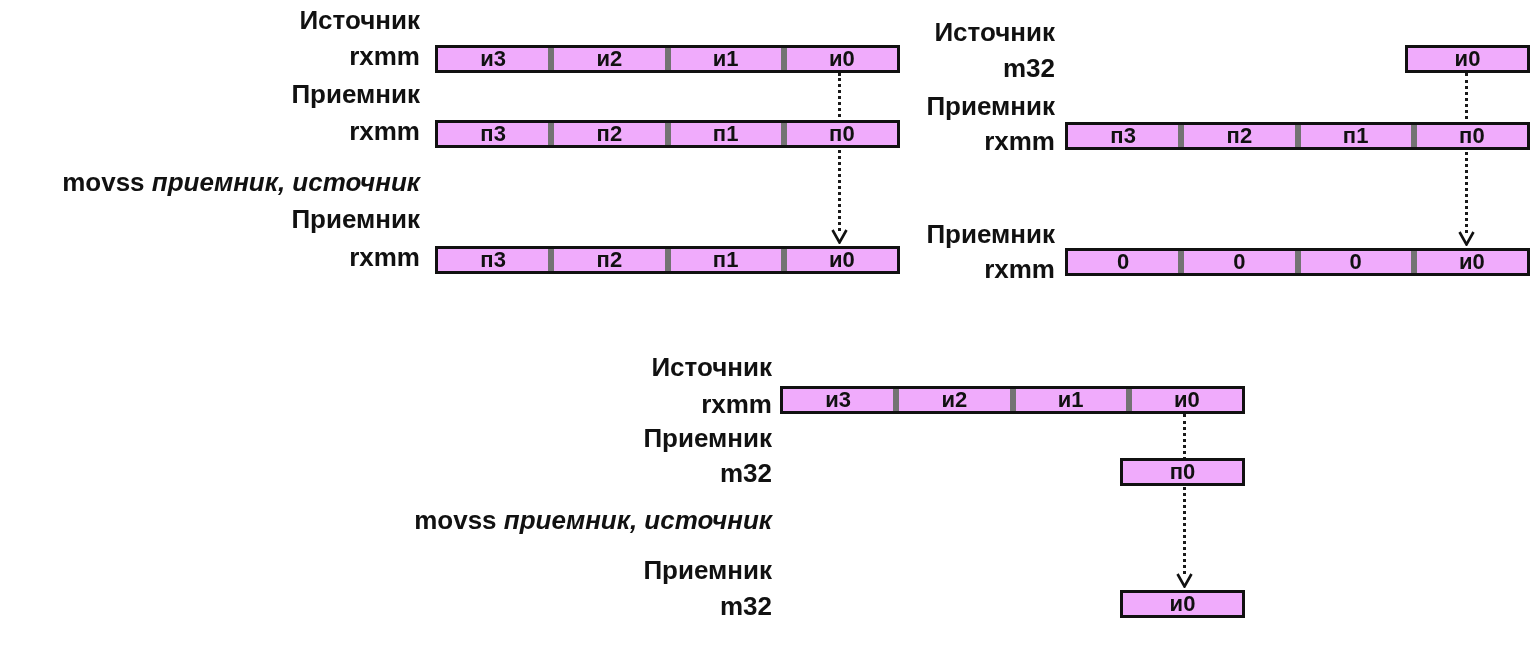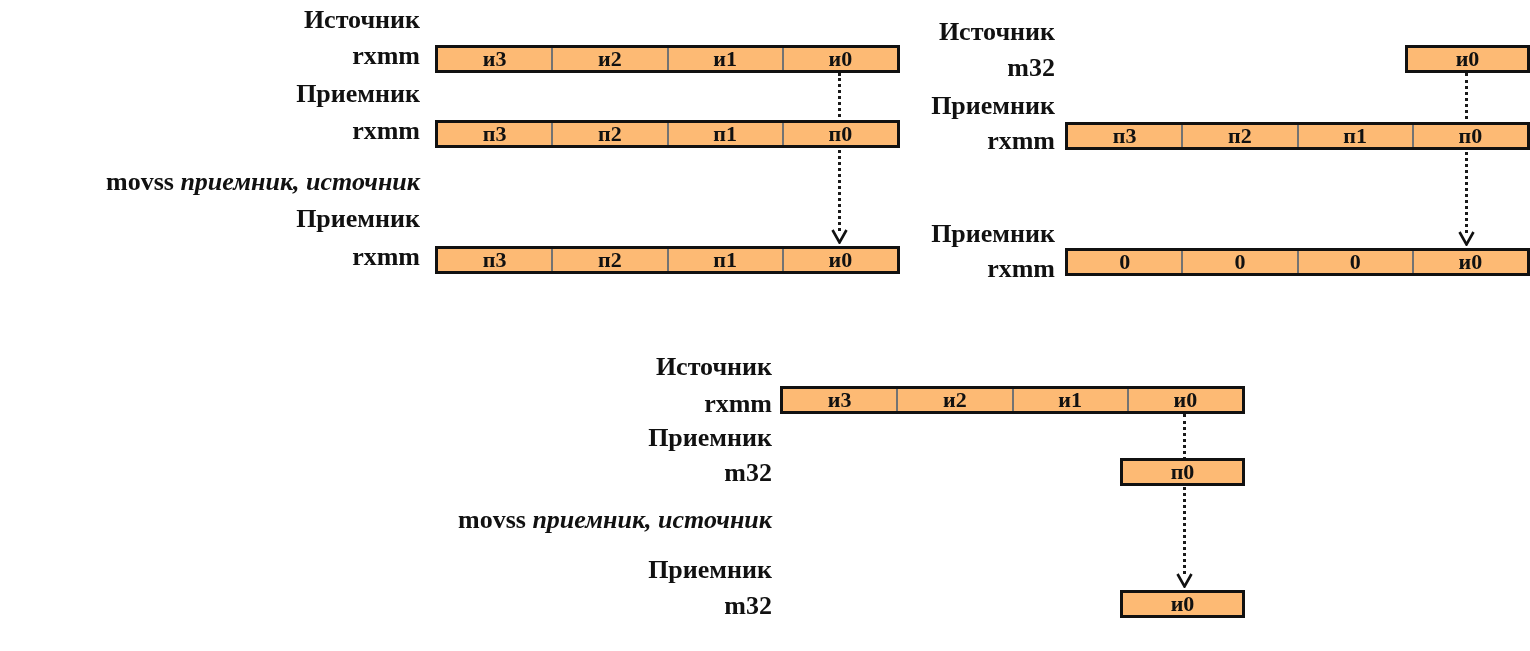--- a/index.html
+++ b/index.html
@@ -3,50 +3,50 @@
 <meta charset="utf-8">
 <style>
   * { margin: 0; padding: 0; box-sizing: border-box; }
   html, body { background: #ffffff; }
   body {
     width: 1530px; height: 651px;
     position: relative; overflow: hidden;
     font-family: "Liberation Sans", sans-serif;
     color: #111;
   }
-  .canvas { position: absolute; inset: 0; font-family: Liberation Serif, serif; }
+  .canvas { position: absolute; inset: 0; }
   .label {
     position: absolute;
     text-align: right;
     font-size: 26px;
     font-weight: bold;
     line-height: 1.1;
     white-space: nowrap;
     color: #111;
     z-index: 3;
   }
   .it { font-style: italic; margin-top: 20px; }
   .reg-box {
     position: absolute;
     display: flex;
     height: 28px;
     border: 3px solid #111;
-    background: #fdba74;
+    background: #f0abfc;
     z-index: 2;
   }
   .cell {
     flex: 1;
     display: flex;
     align-items: center;
     justify-content: center;
     font-size: 22px;
     font-weight: bold;
     line-height: 1;
     color: #111;
-    border-left: 2px solid #737373;
+    border-left: 6px solid #737373;
   }
   .cell:first-child { border-left: none; }
   .arrow-line {
     position: absolute;
     width: 0;
     border-left: 3px dotted #1a1a1a;
     z-index: 1;
   }
   .arrow-head { position: absolute; z-index: 3; }
 </style>

